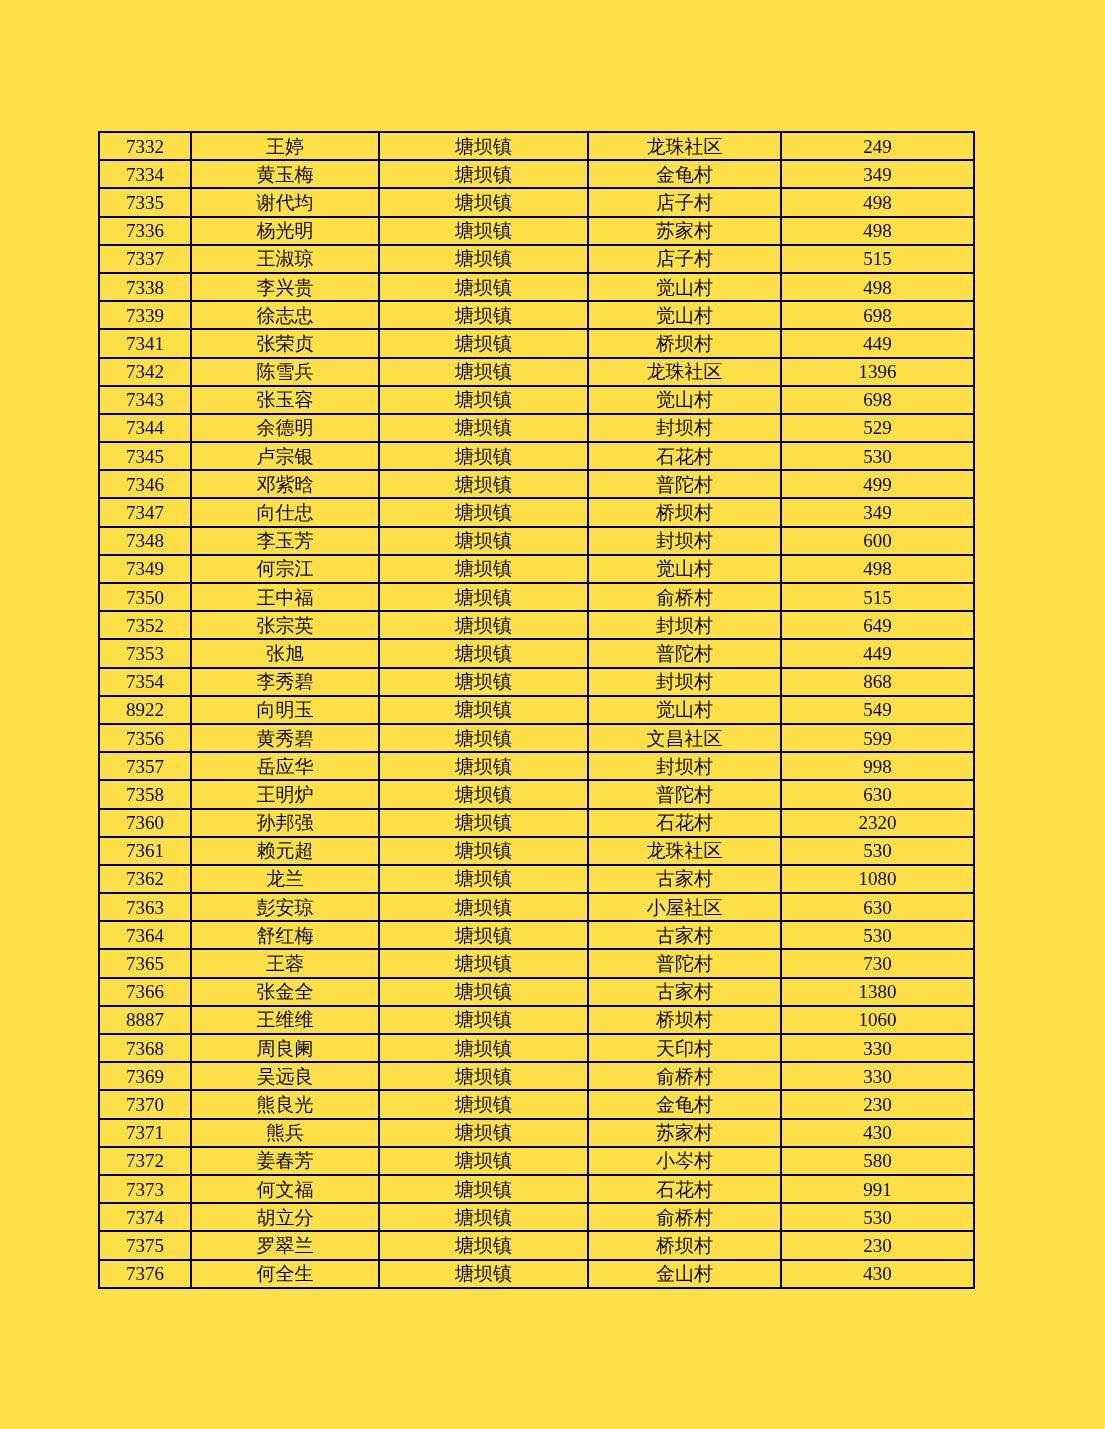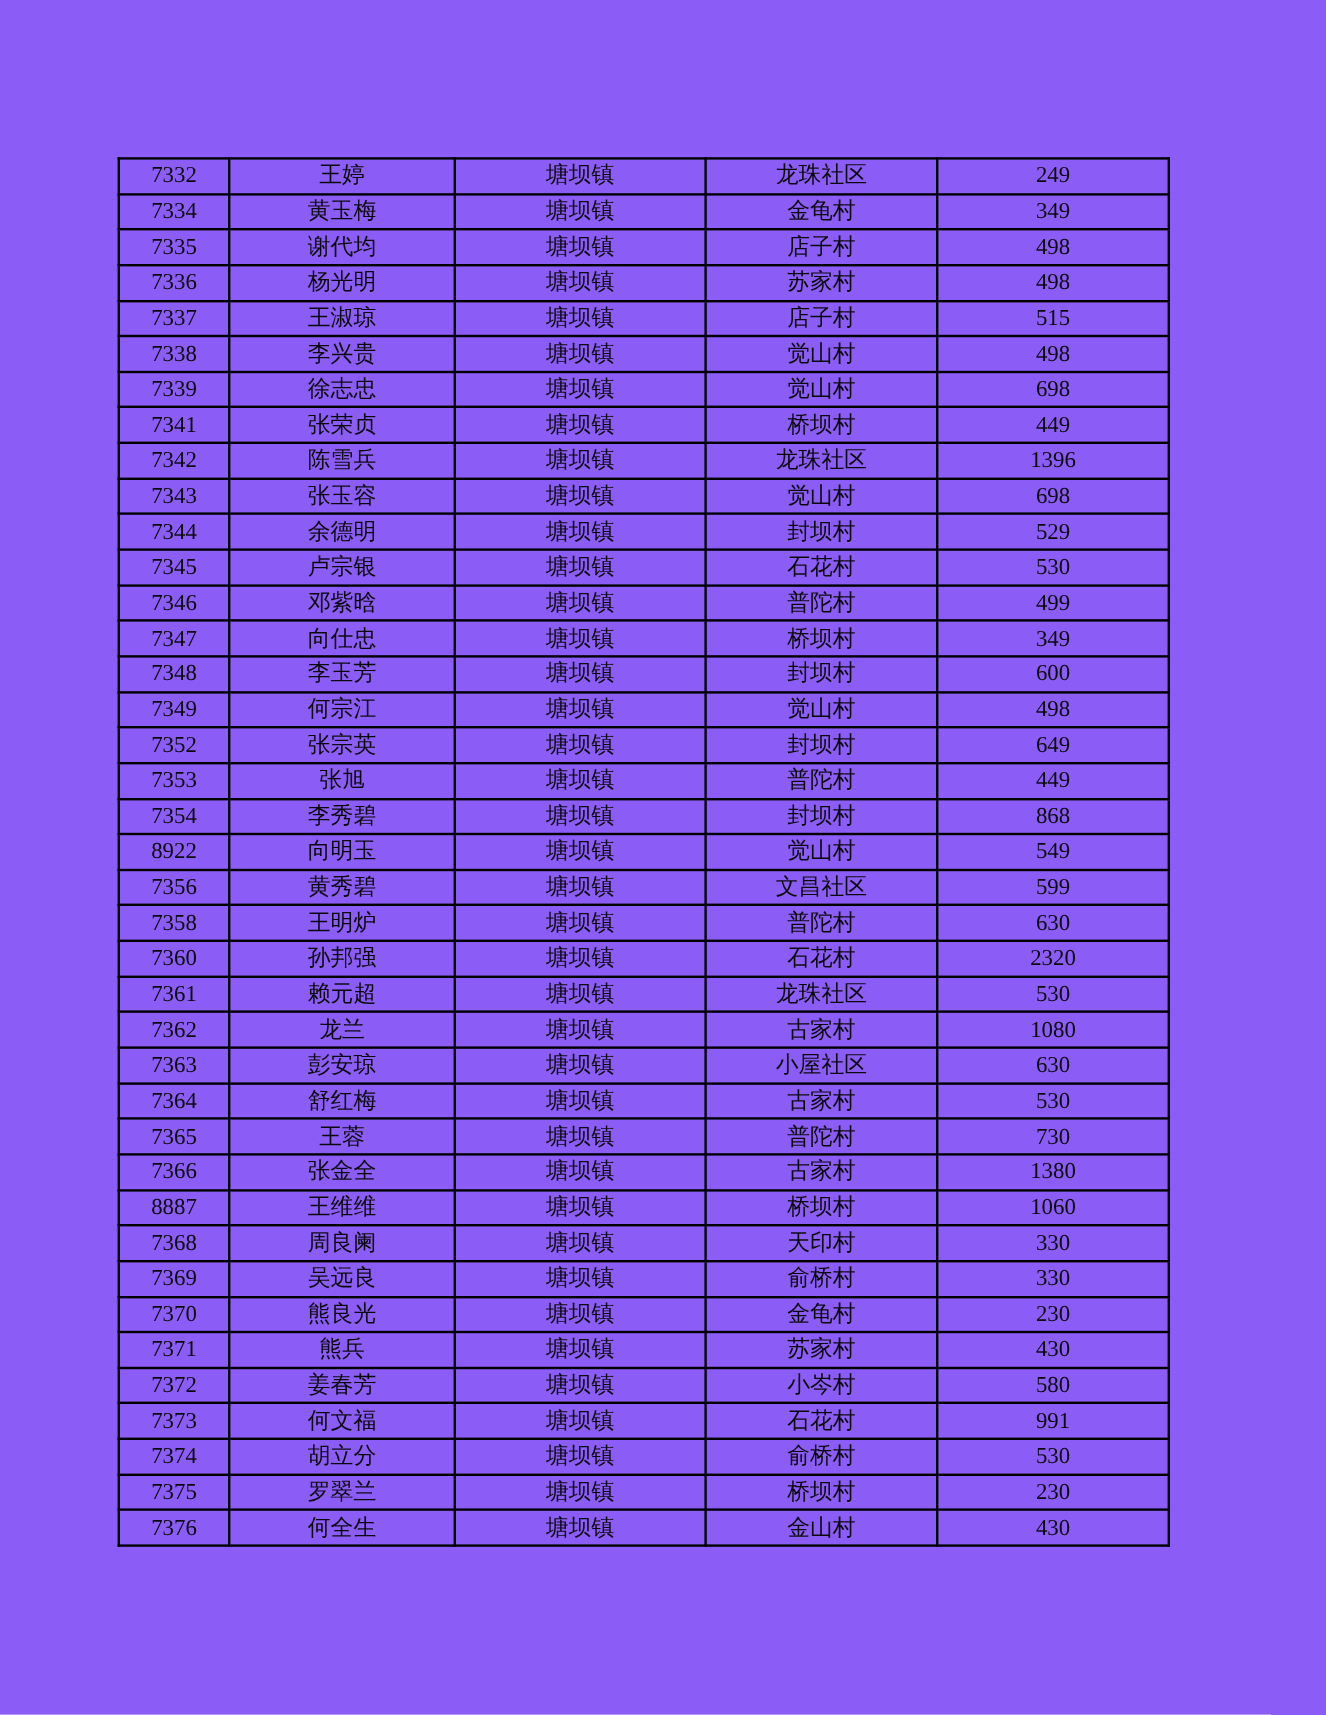--- a/index.html
+++ b/index.html
@@ -12,21 +12,21 @@
     width: 1105px;
     height: 1429px;
     font-family: "Liberation Serif", "DejaVu Serif", serif;
     color: #000000;
   }
   .page {
     position: absolute;
     left: 0; top: 0;
     width: 1105px;
     height: 1429px;
-    background: #8b5cf6;
+    background: #fde047;
   }
   table.roster {
     position: absolute;
     left: 98px;
     top: 131px;
     width: 875px;
     height: 1158px;
     border-collapse: collapse;
     table-layout: fixed;
   }
@@ -184,20 +184,27 @@
         </tr>
 
         <tr>
           <td>7349</td>
           <td>何宗江</td>
           <td>塘坝镇</td>
           <td>觉山村</td>
           <td>498</td>
         </tr>
 
+        <tr>
+          <td>7350</td>
+          <td>王中福</td>
+          <td>塘坝镇</td>
+          <td>俞桥村</td>
+          <td>515</td>
+        </tr>
 
 
         <tr>
           <td>7352</td>
           <td>张宗英</td>
           <td>塘坝镇</td>
           <td>封坝村</td>
           <td>649</td>
         </tr>
 
@@ -226,20 +233,27 @@
         </tr>
 
         <tr>
           <td>7356</td>
           <td>黄秀碧</td>
           <td>塘坝镇</td>
           <td>文昌社区</td>
           <td>599</td>
         </tr>
 
+        <tr>
+          <td>7357</td>
+          <td>岳应华</td>
+          <td>塘坝镇</td>
+          <td>封坝村</td>
+          <td>998</td>
+        </tr>
 
         <tr>
           <td>7358</td>
           <td>王明炉</td>
           <td>塘坝镇</td>
           <td>普陀村</td>
           <td>630</td>
         </tr>
 
 

